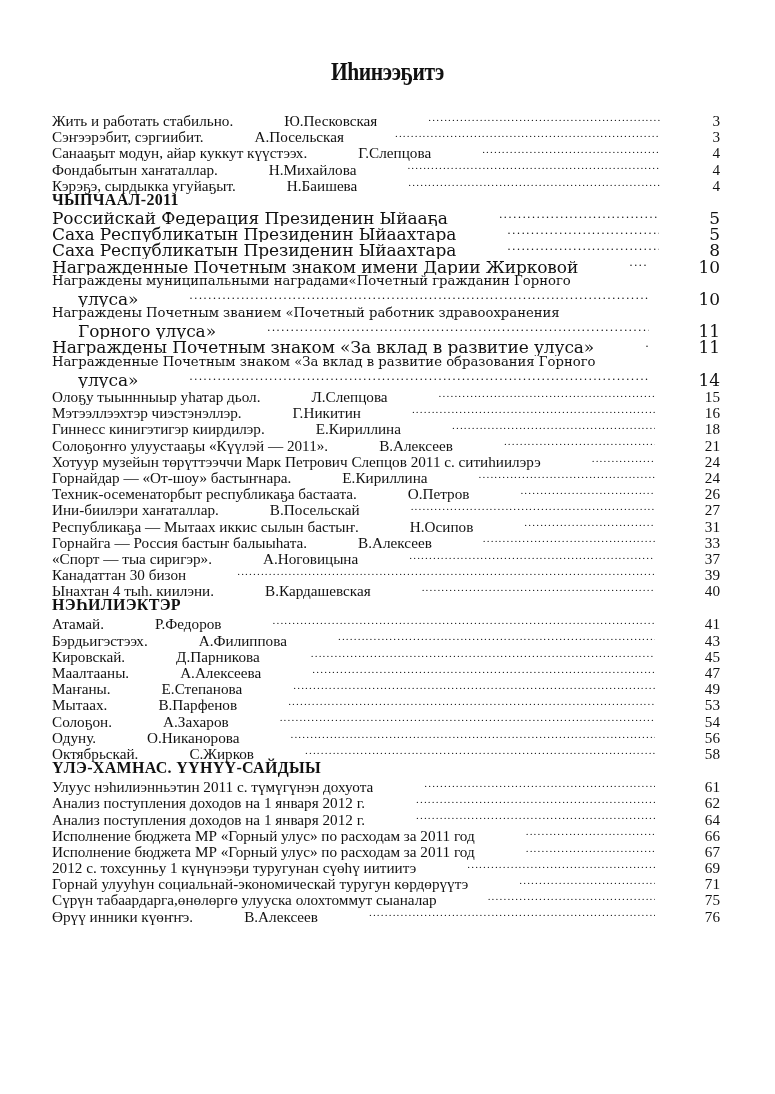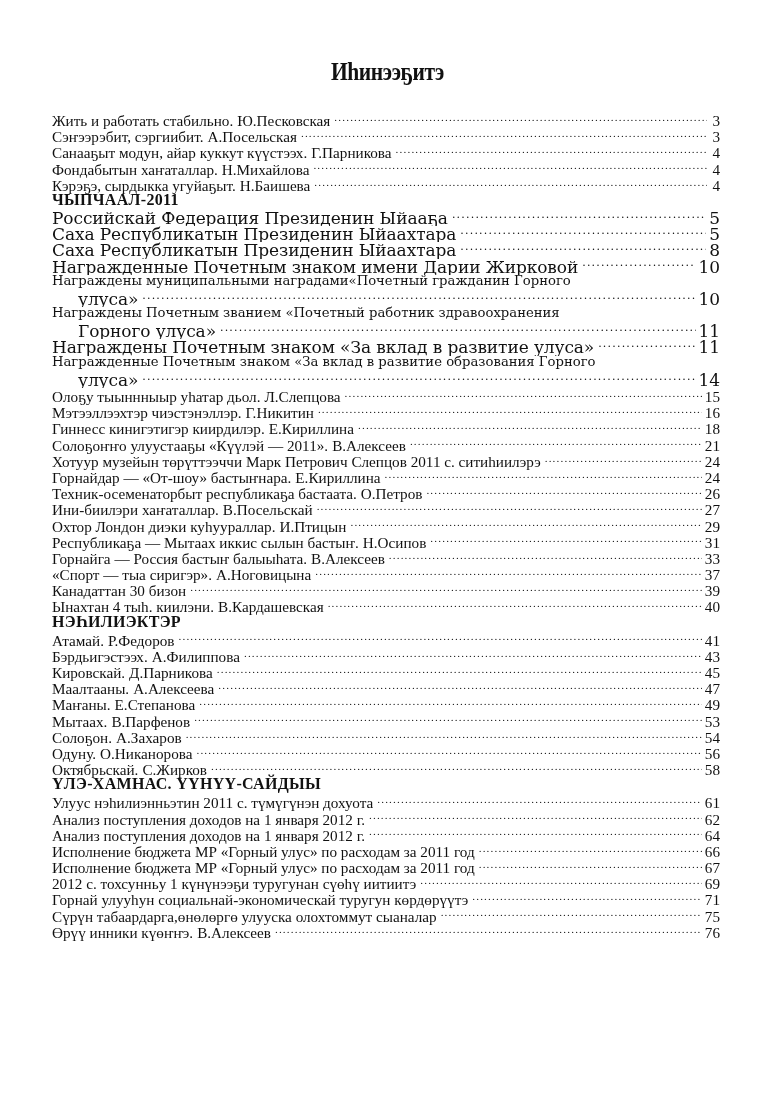--- a/index.html
+++ b/index.html
@@ -6,21 +6,21 @@
   body { width: 775px; height: 1094px; position: relative; overflow: hidden; color: #111; }
   .page { position: absolute; left: 0; top: 0; width: 775px; height: 1050px; }
   .title {
     position: absolute; left: 0; width: 775px; top: 58px; text-align: center;
     font-family: "Liberation Serif", serif; font-weight: bold; font-size: 25px;
     letter-spacing: -0.5px; transform: scaleX(0.86); transform-origin: center;
   }
   .toc { position: absolute; left: 52px; top: 110px; width: 668px; }
   .row {
     display: flex; align-items: baseline; height: 16.2px; line-height: 16.2px;
-    font-family: "Liberation Serif", serif; font-size: 15.2px; white-space: nowrap;
+    font-family: "Liberation Serif", serif; font-size: 15.2px; white-space: nowrap; gap: 47px;
   }
   .row.sans { font-family: "DejaVu Serif", serif; font-size: 17px; letter-spacing: -0.1px; }
   .row .text { flex: 0 1 auto; overflow: hidden; }
   .row .author { margin-left: 4px; }
   .row .dots {
     flex: 1 1 auto; overflow: hidden; margin: 0 3px 0 4px;
     position: relative; height: 16px;
   }
   .row .dots::before {
     content: "................................................................................................................................................................................................................................";
@@ -48,21 +48,21 @@
         <span class="page-num">3</span>
       </div>
       <div class="row">
         <span class="text">Сэҥээрэбит, сэргиибит.</span>
         <span class="author">А.Посельская</span>
         <span class="dots"></span>
         <span class="page-num">3</span>
       </div>
       <div class="row">
         <span class="text">Санааҕыт модун, айар куккут күүстээх.</span>
-        <span class="author">Г.Парникова</span>
+        <span class="author">Г.Слепцова</span>
         <span class="dots"></span>
         <span class="page-num">4</span>
       </div>
       <div class="row">
         <span class="text">Фондабытын хаҥаталлар.</span>
         <span class="author">Н.Михайлова</span>
         <span class="dots"></span>
         <span class="page-num">4</span>
       </div>
       <div class="row">
@@ -154,26 +154,20 @@
         <span class="text">Техник-осеменаторбыт республикаҕа бастаата.</span>
         <span class="author">О.Петров</span>
         <span class="dots"></span>
         <span class="page-num">26</span>
       </div>
       <div class="row">
         <span class="text">Ини-биилэри хаҥаталлар.</span>
         <span class="author">В.Посельскай</span>
         <span class="dots"></span>
         <span class="page-num">27</span>
-      </div>
-      <div class="row">
-        <span class="text">Охтор Лондон диэки куhуураллар.</span>
-        <span class="author">И.Птицын</span>
-        <span class="dots"></span>
-        <span class="page-num">29</span>
       </div>
       <div class="row">
         <span class="text">Республикаҕа — Мытаах иккис сылын бастыҥ.</span>
         <span class="author">Н.Осипов</span>
         <span class="dots"></span>
         <span class="page-num">31</span>
       </div>
       <div class="row">
         <span class="text">Горнайга — Россия бастыҥ балыыhата.</span>
         <span class="author">В.Алексеев</span>

